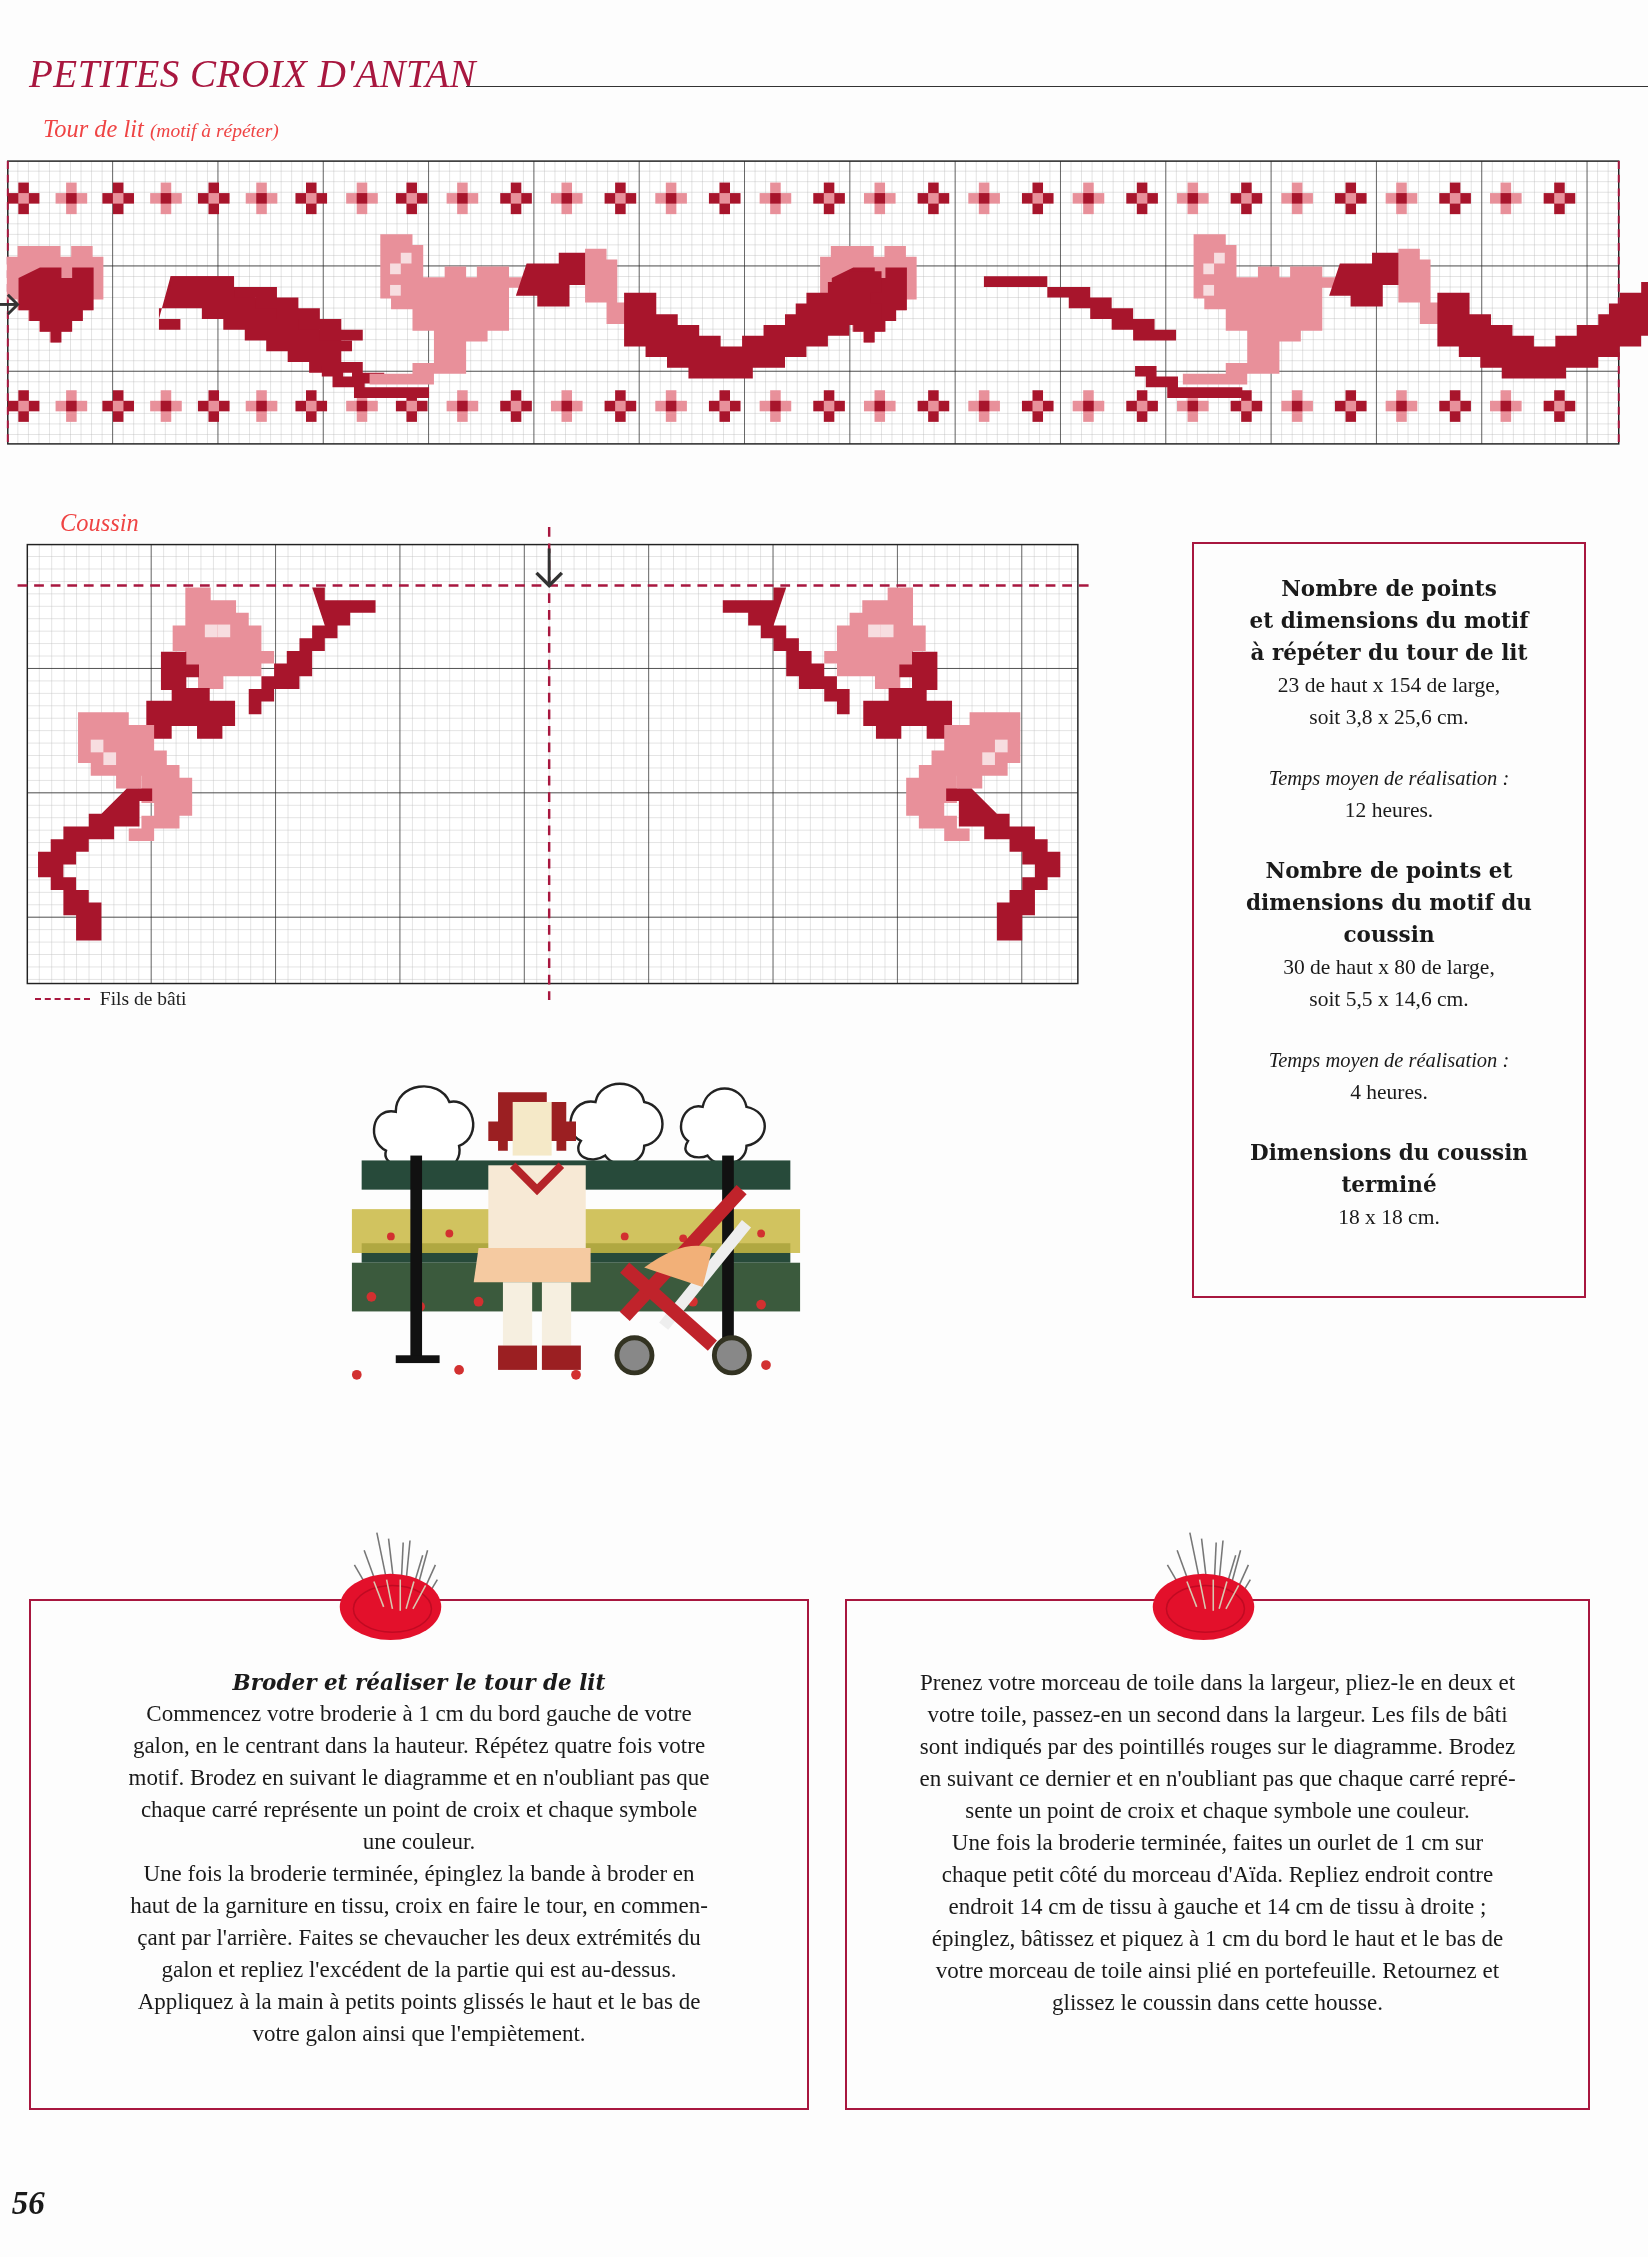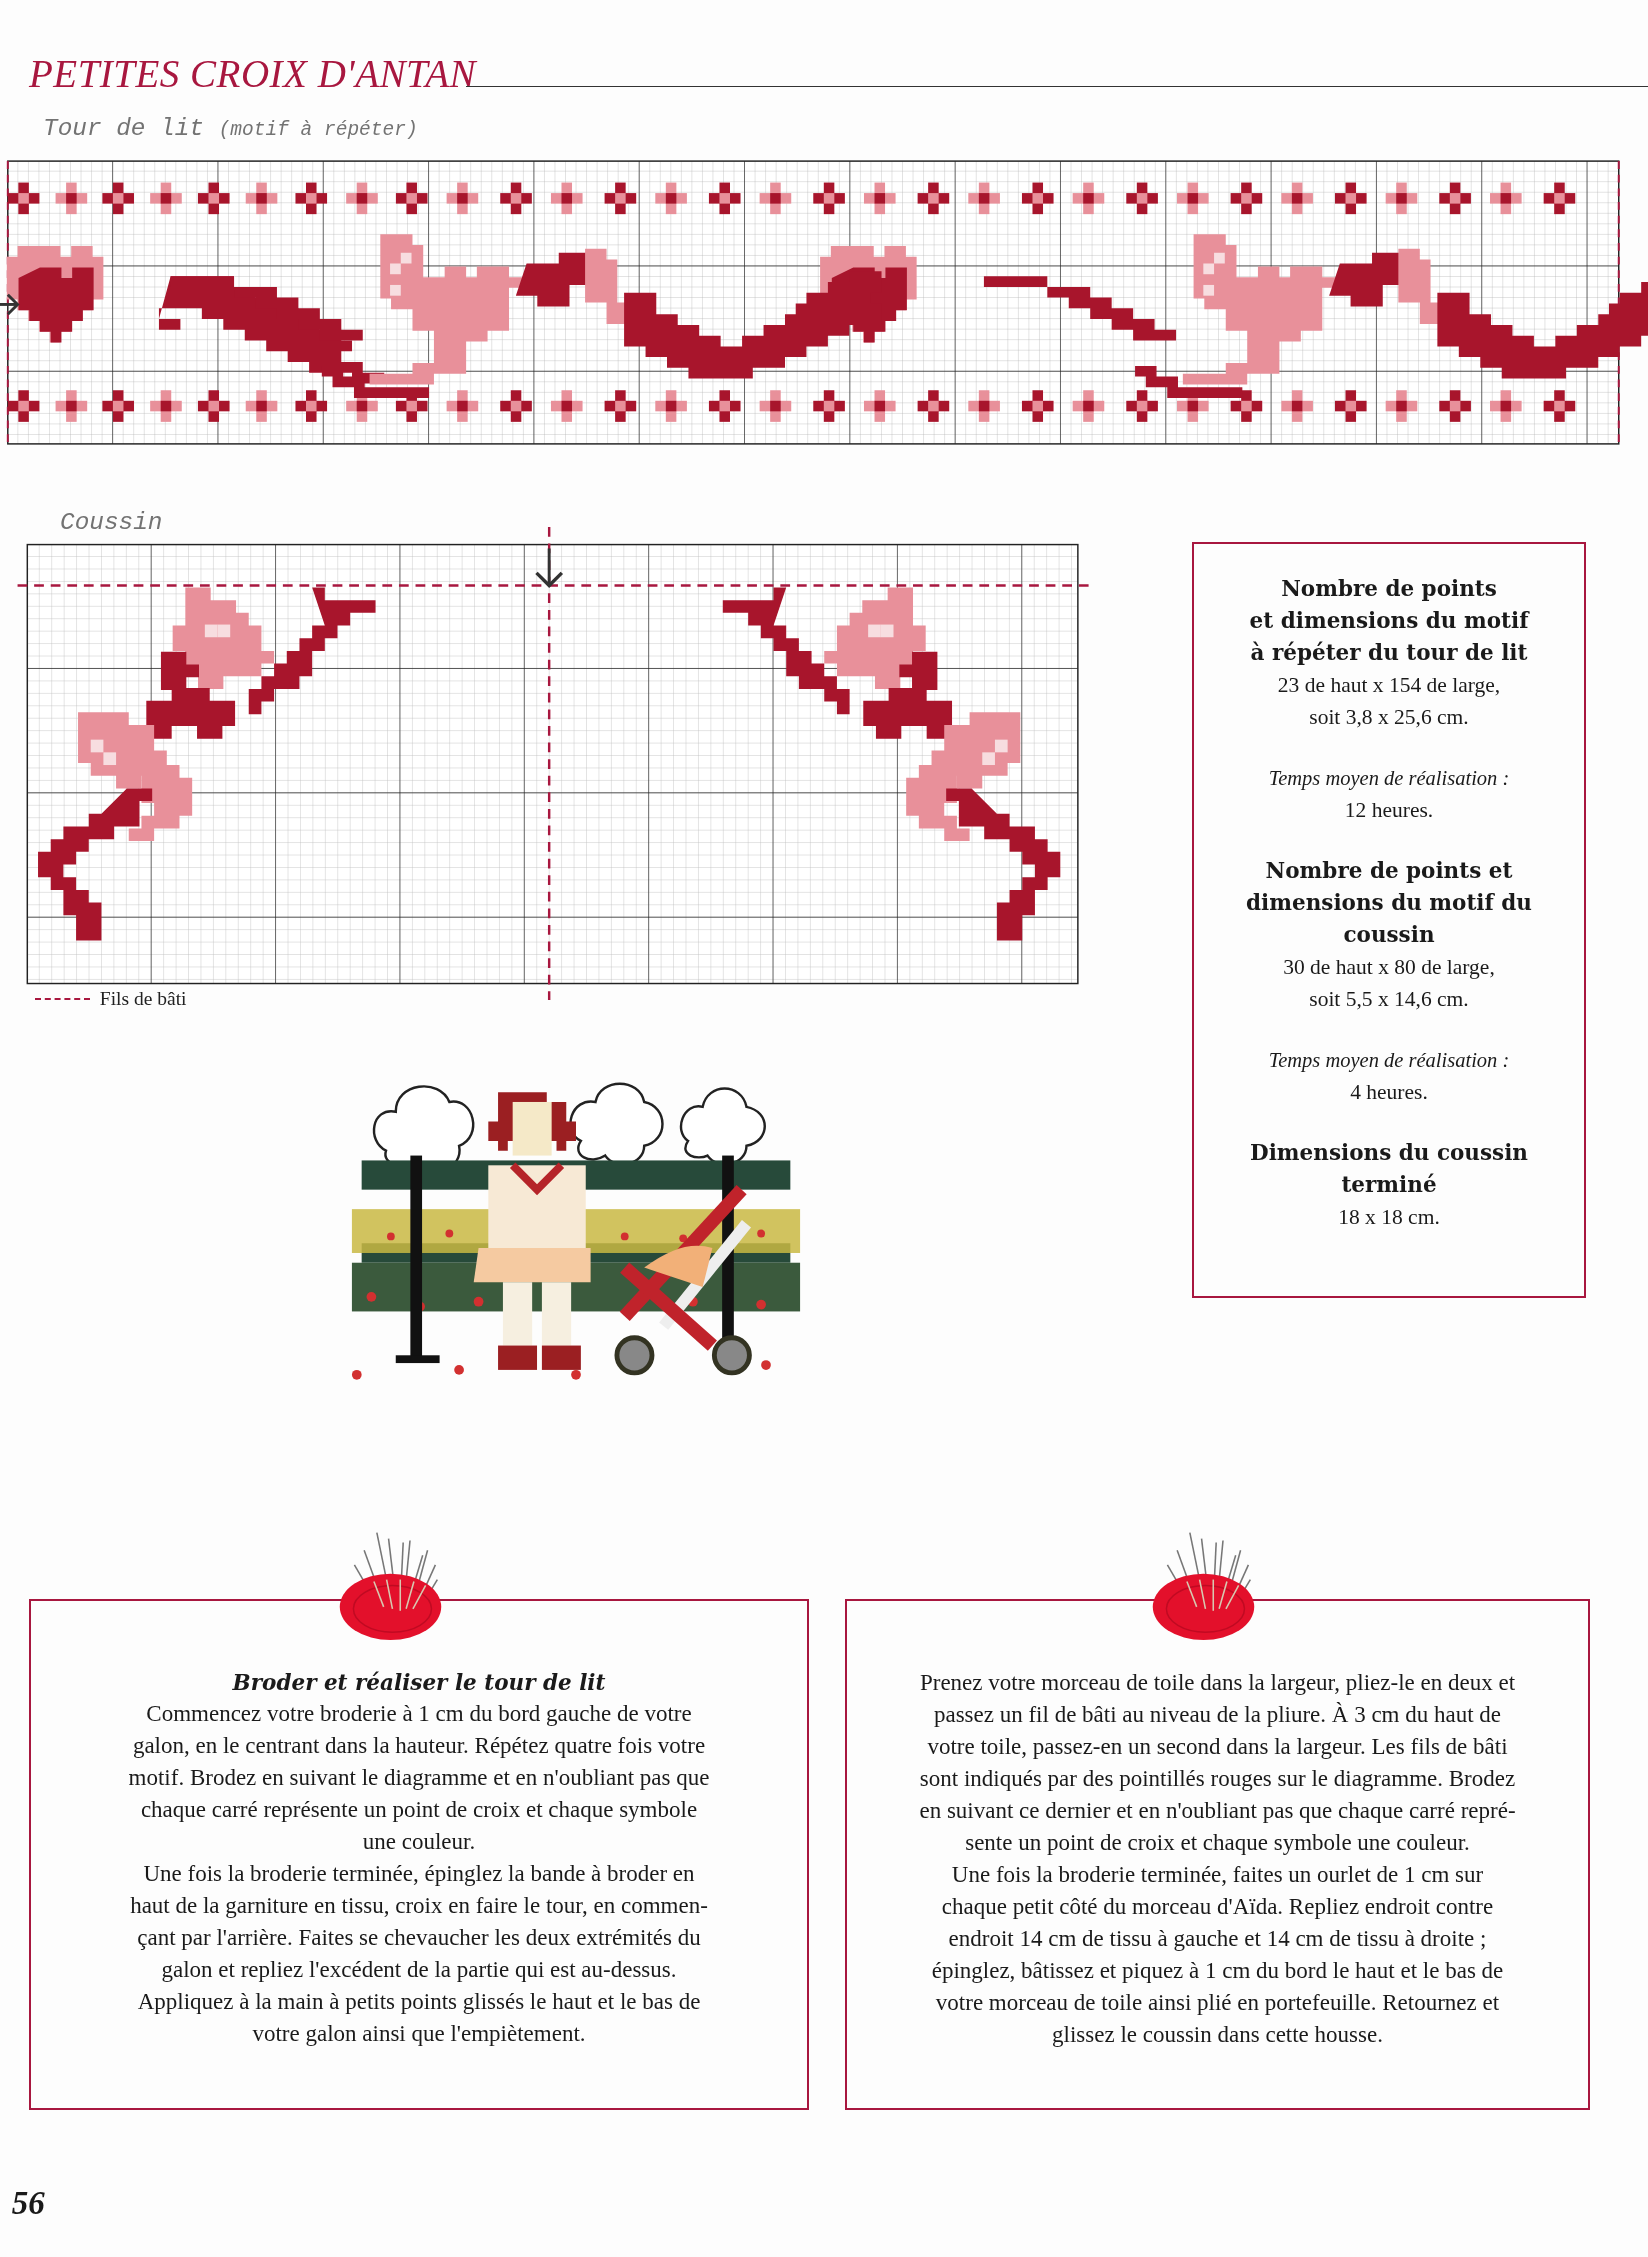--- a/index.html
+++ b/index.html
@@ -1,20 +1,20 @@
 <!DOCTYPE html>
 <html><head>
 <meta charset="utf-8">
 <style>
   html,body{margin:0;padding:0;}
   body{width:1648px;height:2258px;background:#fdfdfd;position:relative;overflow:hidden;font-family:"DejaVu Serif",serif;color:#1a1a1a;}
   .abs{position:absolute;}
   .page-title{left:29px;top:51px;font-family:"Liberation Serif",serif;font-style:italic;font-size:39px;color:#a8173f;letter-spacing:0.5px;white-space:nowrap;}
   .title-rule{left:466px;top:86px;width:1182px;height:0;border-top:1.5px solid #333;}
-  .section-label{font-family:Liberation Mono, monospace;font-style:italic;font-size:24.4px;color:#737373;}
+  .section-label{font-family:Liberation Serif, serif;font-style:italic;font-size:24.4px;color:#ef4444;}
   .section-label .small{font-size:19.5px;}
   .grid-svg{position:absolute;}
   .legend{left:35px;top:988px;font-family:"Liberation Serif",serif;font-size:19.5px;color:#222;display:flex;align-items:center;gap:9.8px;}
   .legend .dash{width:55px;border-top:2px dashed #a8173f;}
   .info-box{left:1192px;top:542px;width:394px;height:756px;border:2px solid #a8173f;box-sizing:border-box;text-align:center;padding-top:29px;}
   .info-head{font-family:"DejaVu Serif",serif;font-weight:bold;font-size:21.5px;line-height:32px;color:#1a1a1a;}
   .info-val{font-family:"Liberation Serif",serif;font-size:21.5px;line-height:32px;}
   .info-time-label{font-family:"Liberation Serif",serif;font-style:italic;font-size:20.5px;line-height:32px;margin-top:29px;}
   .info-gap{margin-top:29px;}
   .text-box{top:1599px;border:2px solid #a8173f;box-sizing:border-box;text-align:center;padding:66px 21.5px 0 21.5px;}
@@ -321,21 +321,20 @@
   <p>Une fois la broderie terminée, épinglez la bande à broder en</p>
   <p>haut de la garniture en tissu, croix en faire le tour, en commen-</p>
   <p>çant par l'arrière. Faites se chevaucher les deux extrémités du</p>
   <p>galon et repliez l'excédent de la partie qui est au-dessus.</p>
   <p>Appliquez à la main à petits points glissés le haut et le bas de</p>
   <p>votre galon ainsi que l'empiètement.</p>
 </div>
 
 <div class="abs text-box" style="left:845px;width:745px;height:511px;padding-left:13.7px;padding-right:13.7px;">
   <p>Prenez votre morceau de toile dans la largeur, pliez-le en deux et</p>
-  <p>passez un fil de bâti au niveau de la pliure. À 3 cm du haut de</p>
   <p>votre toile, passez-en un second dans la largeur. Les fils de bâti</p>
   <p>sont indiqués par des pointillés rouges sur le diagramme. Brodez</p>
   <p>en suivant ce dernier et en n'oubliant pas que chaque carré repré-</p>
   <p>sente un point de croix et chaque symbole une couleur.</p>
   <p>Une fois la broderie terminée, faites un ourlet de 1 cm sur</p>
   <p>chaque petit côté du morceau d'Aïda. Repliez endroit contre</p>
   <p>endroit 14 cm de tissu à gauche et 14 cm de tissu à droite ;</p>
   <p>épinglez, bâtissez et piquez à 1 cm du bord le haut et le bas de</p>
   <p>votre morceau de toile ainsi plié en portefeuille. Retournez et</p>
   <p>glissez le coussin dans cette housse.</p>

